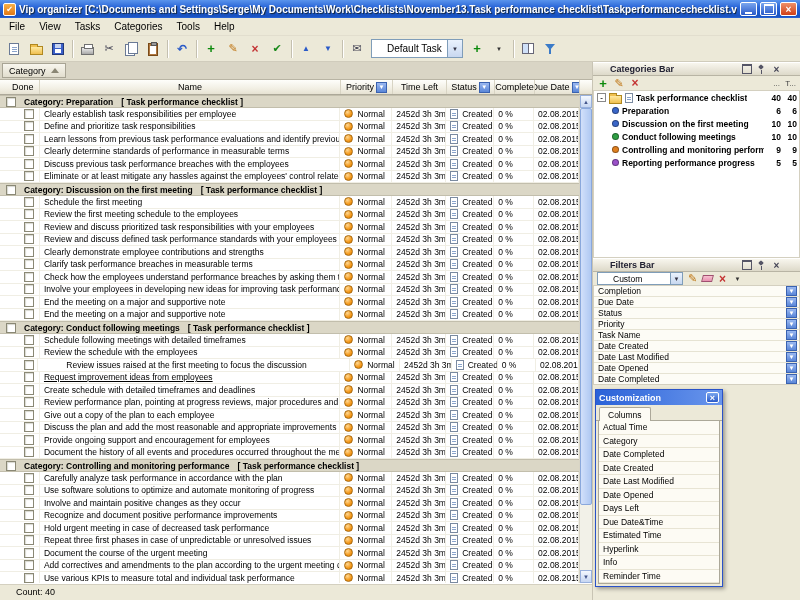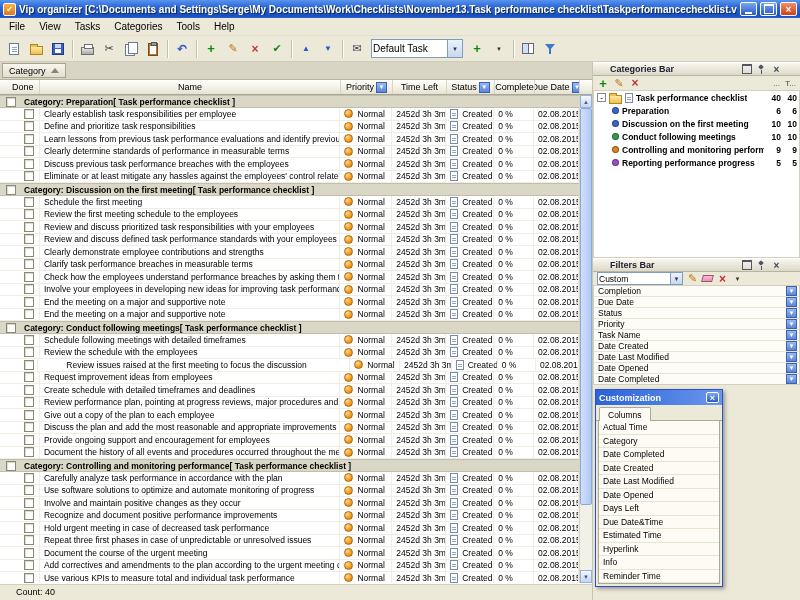--- a/index.html
+++ b/index.html
@@ -51,21 +51,21 @@
   .i-plus::before{content:"+";font-size:13px;font-weight:bold;color:#0c8a0c}
   .i-pencil::before{content:"✎";font-size:11px;color:#c07818}
   .i-x::before{content:"×";font-size:12px;font-weight:bold;color:#c43434}
   .i-check::before{content:"✔";font-size:11px;color:#1a8a1a}
   .i-up::before{content:"▲";font-size:8px;color:#2a5ac8}
   .i-down::before{content:"▼";font-size:8px;color:#2a5ac8}
   .i-mail::before{content:"✉";font-size:11px;color:#445}
   .i-chev::before{content:"▼";font-size:6px;color:#333}
 
   .combo{height:19px;background:#fff;border:1px solid #7F9DB9;display:flex;align-items:center;width:92px;margin:0 3px}
-  .combo .ctext{flex:1;padding-left:1px;white-space:nowrap;overflow:hidden}
+  .combo .ctext{flex:1;padding-left:15px;white-space:nowrap;overflow:hidden}
   .combo .cbtn{width:15px;height:100%;background:linear-gradient(#EAF2FD,#C8D8F0);border-left:1px solid #7F9DB9;display:flex;align-items:center;justify-content:center}
   .combo .cbtn::before{content:"▼";font-size:6px;color:#334}
 
   
   .content{flex:1;display:flex;min-height:0}
   .main{width:592px;display:flex;flex-direction:column;min-width:0}
   .groupbar{flex:0 0 18px;background:#D9D5C5;border-bottom:1px solid #B8B4A4;display:flex;align-items:center;padding-left:2px}
   .gchip{height:15px;background:linear-gradient(#F8F6EE,#E2DECE);border:1px solid #A8A494;display:flex;align-items:center;gap:5px;padding:0 6px;font-size:9px}
   .sortarr{width:0;height:0;border-left:4px solid transparent;border-right:4px solid transparent;border-bottom:5px solid #8a8674}
 
@@ -76,21 +76,21 @@
   .filterbtn{flex:0 0 11px;width:11px;height:11px;background:linear-gradient(#9ab8f0,#5a86d8);border:1px solid #3a62b0;display:flex;align-items:center;justify-content:center}
   .filterbtn::before{content:"▼";font-size:6px;color:#fff}
 
   .gbody{flex:1;display:flex;min-height:0}
   .rows{flex:1;min-width:0;overflow:hidden;font-size:8.5px}
   .row{height:12.5px;display:flex;align-items:center;border-bottom:1px solid #F0EEE4}
   .cell{height:100%;display:flex;align-items:center;border-right:1px solid #F0EEE4;overflow:hidden;white-space:nowrap}
   .cell .txt{padding-left:4px;white-space:nowrap}
   .catrow{height:13px;display:flex;align-items:center;background:#DBD7C6;border-top:1px solid #C2BEAC;border-bottom:1px solid #C2BEAC;font-weight:bold;font-size:8.5px;overflow:hidden;white-space:nowrap}
   .catrow .catlabel{margin-left:8px}
-  .catrow .catsuffix{}
+  .catrow .catsuffix{margin-left:8px}
   .cb{flex:0 0 10px;width:10px;height:10px;background:#fff;border:1px solid #8a8875;box-shadow:inset 1px 1px 1px #d8d8d0}
   .pball{flex:0 0 9px;width:9px;height:9px;border-radius:50%;background:radial-gradient(circle at 35% 30%,#ffd894,#f39718 60%,#d87800);border:1px solid #a86a10;margin-left:4px}
   .sticon{position:relative;flex:0 0 8px;width:8px;height:10px;background:#fff;border:1px solid #7a8aa0;margin-left:4px}
   .sticon::after{content:"";position:absolute;left:1px;top:2px;right:1px;height:5px;background:repeating-linear-gradient(#fff 0 1px,#8aa4cc 1px 2px)}
 
   .vscroll{flex:0 0 13px;background:#F2F1E8;border-left:1px solid #D8D4C4;display:flex;flex-direction:column}
   .sarrow{flex:0 0 13px;background:linear-gradient(#F4F8FE,#C6D6F2);border:1px solid #98B0DC;display:flex;align-items:center;justify-content:center}
   .sarrow.up::before{content:"▲";font-size:6px;color:#44568c}
   .sarrow.dn::before{content:"▼";font-size:6px;color:#44568c}
   .strack{flex:1;padding:0}
@@ -764,21 +764,21 @@
                   <span class="txt">0 %</span>
                 </div>
                 <div class="cell" style="width: 45px;">
                   <span class="txt">02.08.2015</span>
                 </div>
               </div>
               <div class="row">
                 <div class="cell" style="width: 40px;">
                   <span class="cb" style="margin-left: 24px;"></span>
                 </div>
-                <div class="cell" style="width: 301px;">
+                <div class="cell" style="width: 301px; text-decoration: underline;">
                   <span class="txt">Request improvement ideas from employees</span>
                 </div>
                 <div class="cell" style="width: 52px;">
                   <span class="pball"></span>
                   <span class="txt">Normal</span>
                 </div>
                 <div class="cell" style="width: 54px;">
                   <span class="txt">2452d 3h 3m</span>
                 </div>
                 <div class="cell" style="width: 48px;">

